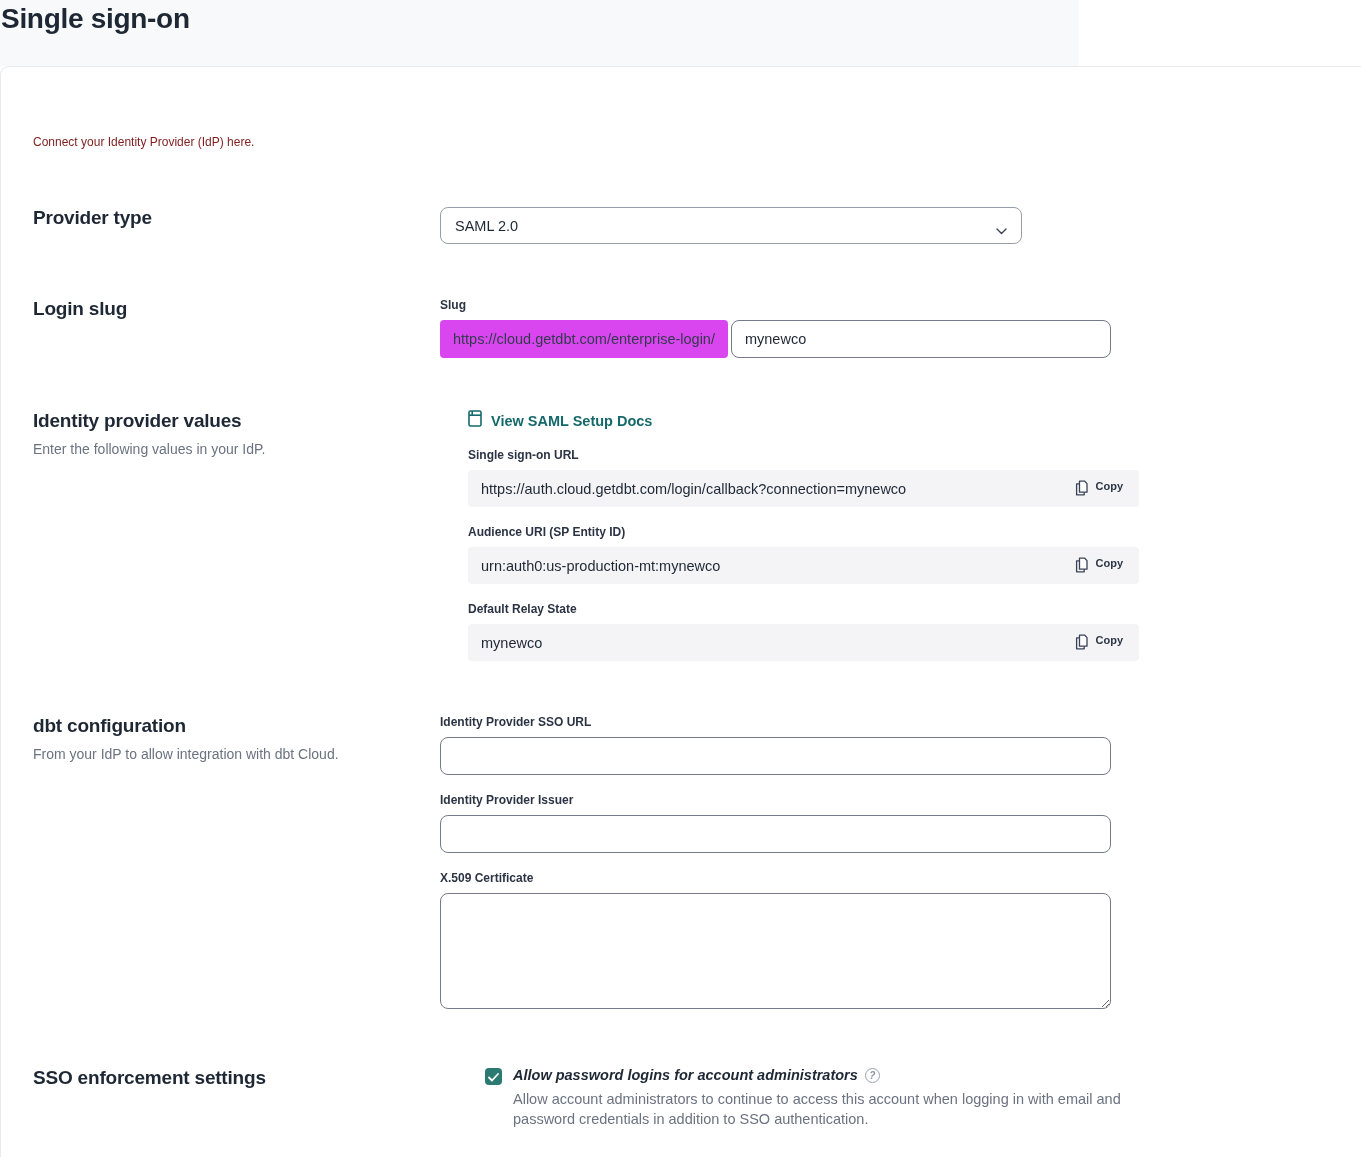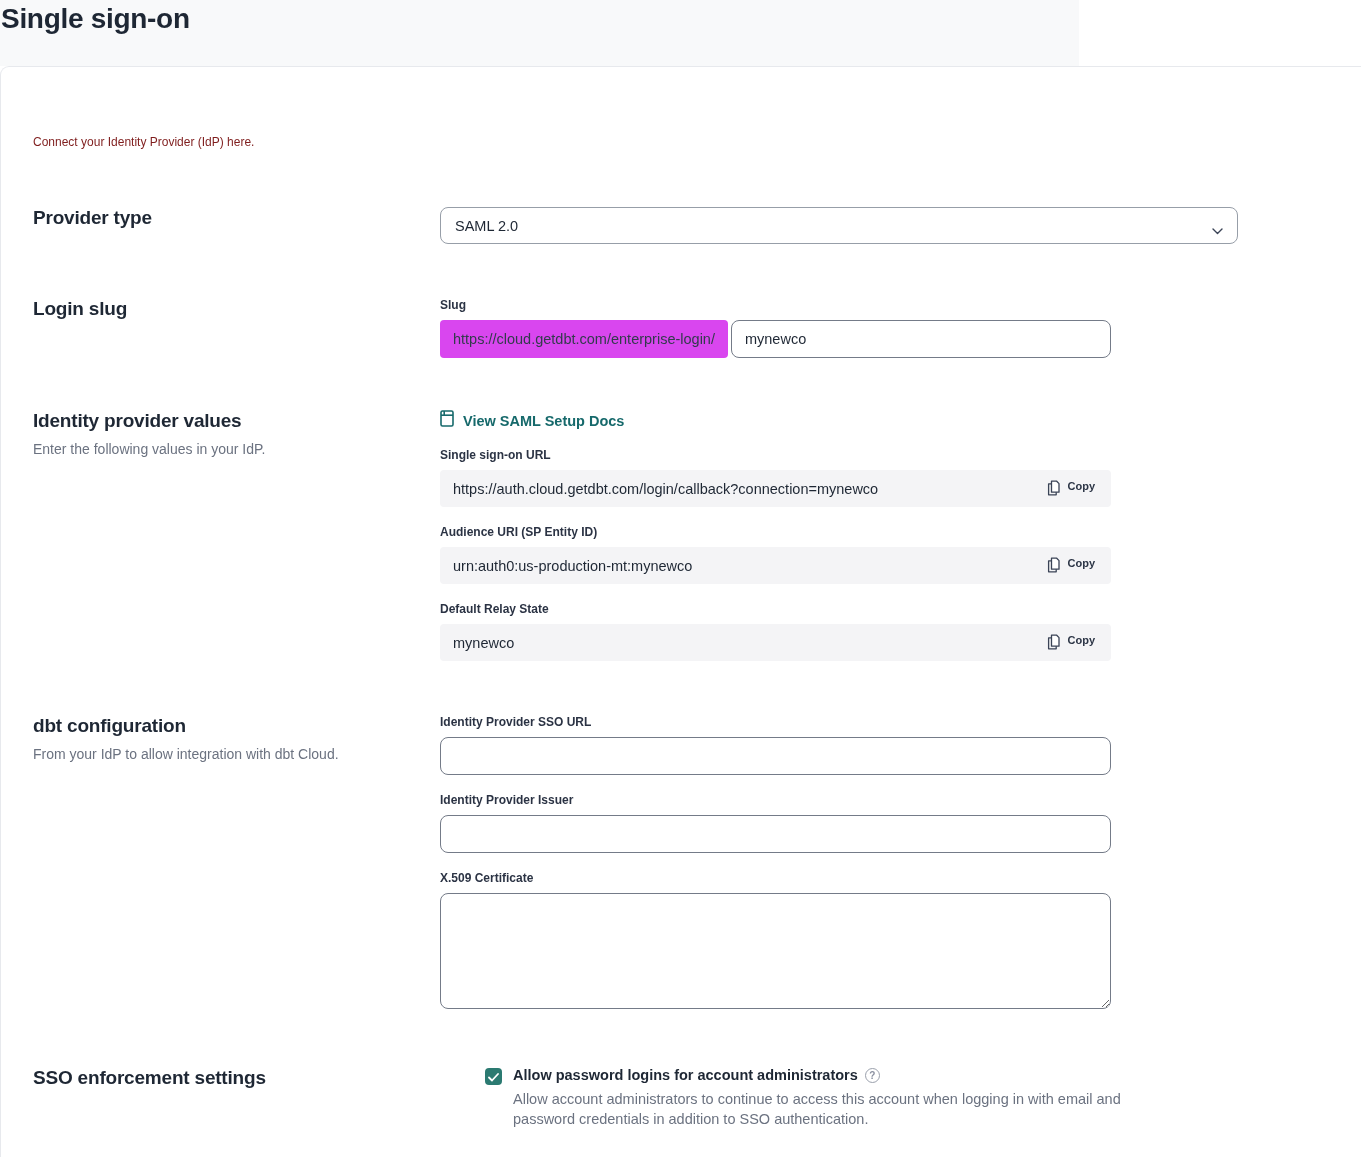--- a/index.html
+++ b/index.html
@@ -30,26 +30,26 @@
   .row { display: flex; align-items: flex-start; }
   .row-left { width: 407px; flex: 0 0 407px; }
   .row-right { width: 671px; flex: 0 0 671px; }
   .section-heading { font-size: 19px; font-weight: 700; color: #1e2734; letter-spacing: -0.2px; }
   .section-subtext { font-size: 14px; color: #6b7280; margin-top: 9px; }
 
   .field-label { font-size: 12px; font-weight: 700; color: #2b3344; line-height: 15px; margin-bottom: 7px; }
 
   .row-provider { margin-top: 58px; }
   .row-slug { margin-top: 54px; }
-  .row-idp { margin-top: 52px; }
+  .row-idp { margin-top: 52px; gap: 28px; }
   .row-dbt { margin-top: 54px; }
   .row-sso { margin-top: 54px; gap: 45px; }
 
   .select-box {
-    height: 37px; width: 798px;
+    height: 37px; width: 582px;
     border: 1px solid #979ea8; border-radius: 8px;
     background: #fff;
     display: flex; align-items: center;
     padding: 0 14px; font-size: 14.5px; color: #1e2734;
     cursor: pointer; position: relative;
   }
   .select-box .chevron { position: absolute; right: 14px; top: 14px; }
 
   .slug-group { display: flex; }
   .slug-prefix {
@@ -95,21 +95,21 @@
   }
 
   .checkbox-row { display: flex; align-items: flex-start; }
   .checkbox {
     width: 17px; height: 17px; flex: 0 0 17px; margin-top: 1px;
     background: #2b7a71; border-radius: 4px;
     display: flex; align-items: center; justify-content: center;
     cursor: pointer;
   }
   .checkbox-body { margin-left: 11px; }
-  .checkbox-label-line { display: flex; align-items: center; gap: 7px; }
+  .checkbox-label-line { display: flex; align-items: center; gap: 7px; font-style: italic; }
   .checkbox-label { font-size: 14.5px; font-weight: 700; color: #1e2734; }
   .help-icon {
     width: 15px; height: 15px; border: 1px solid #9aa0ac; border-radius: 50%;
     color: #8a90a0; font-size: 10px; font-weight: 700;
     display: inline-flex; align-items: center; justify-content: center;
     cursor: default;
   }
   .checkbox-desc { margin-top: 6px; font-size: 14.5px; color: #6b7280; line-height: 20px; max-width: 618px; }
 </style>
 </head>

